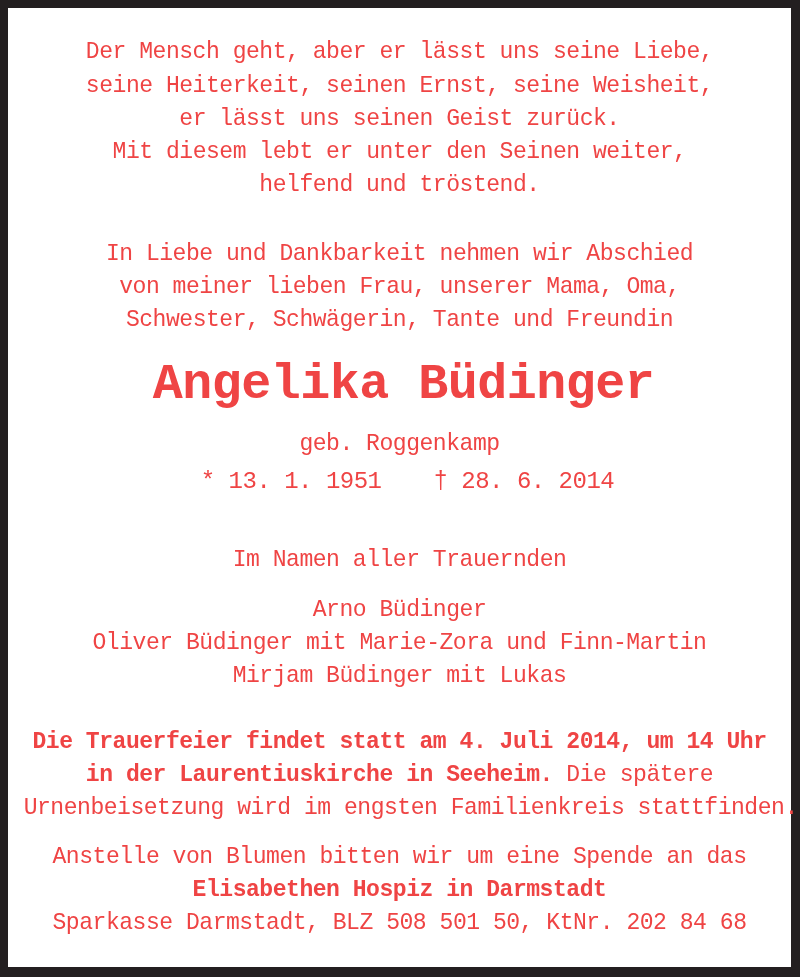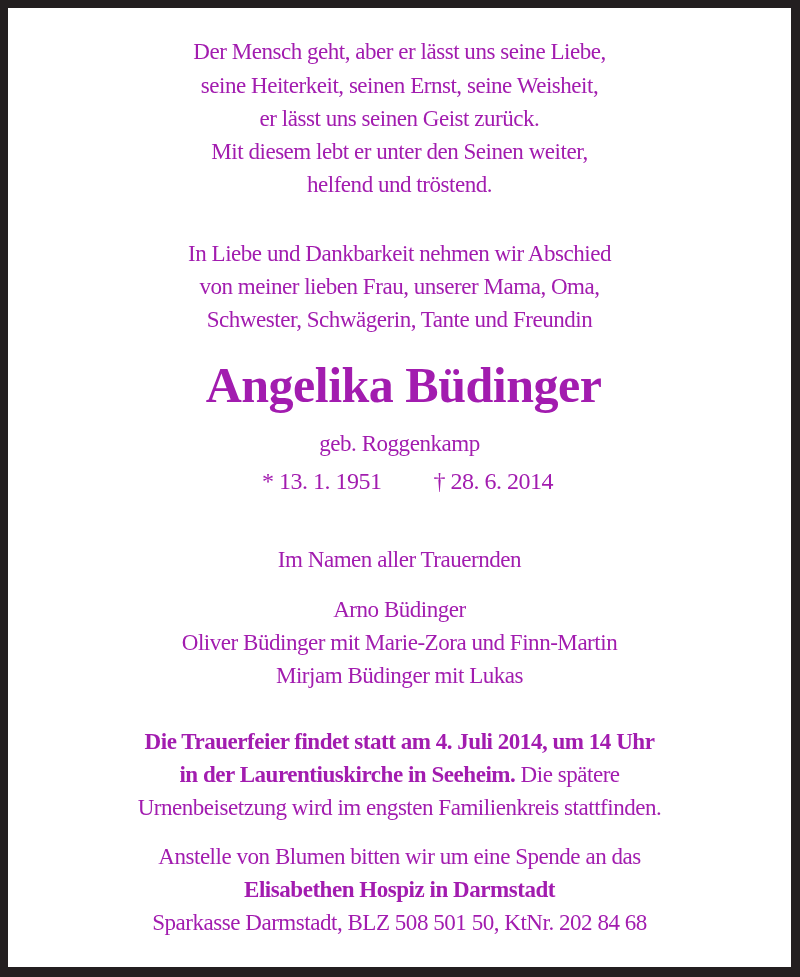--- a/index.html
+++ b/index.html
@@ -13,22 +13,22 @@
       position: relative;
       overflow: hidden;
     }
     .card {
       position: absolute;
       left: 8px;
       top: 8px;
       width: 783px;
       height: 959px;
       background: #ffffff;
-      color: #a21caf;
-      font-family: Liberation Serif, serif;
+      color: #ef4444;
+      font-family: Liberation Mono, monospace;
       text-align: center;
     }
     .line {
       position: absolute;
       left: 0;
       right: 0;
       white-space: nowrap;
       text-align: center;
     }
     .reg {

